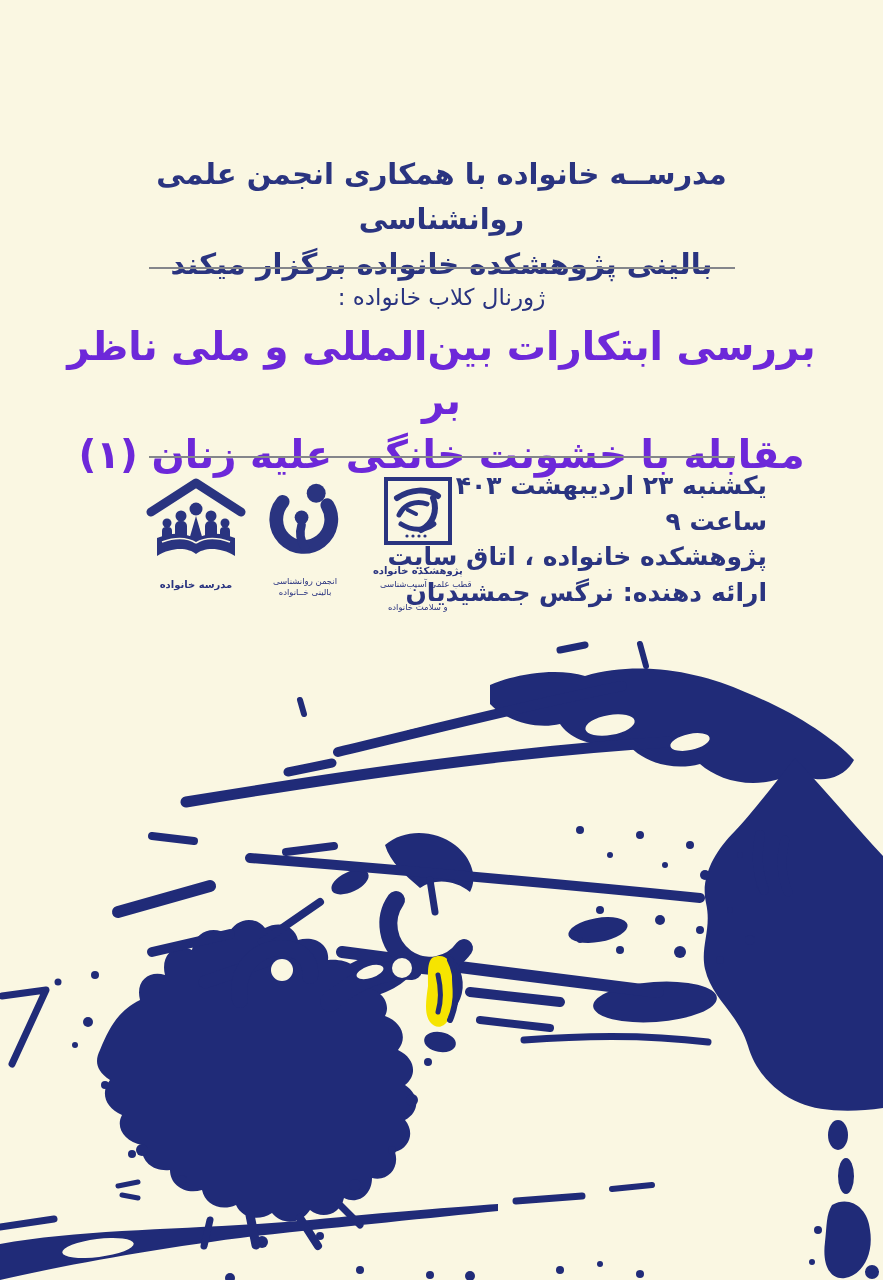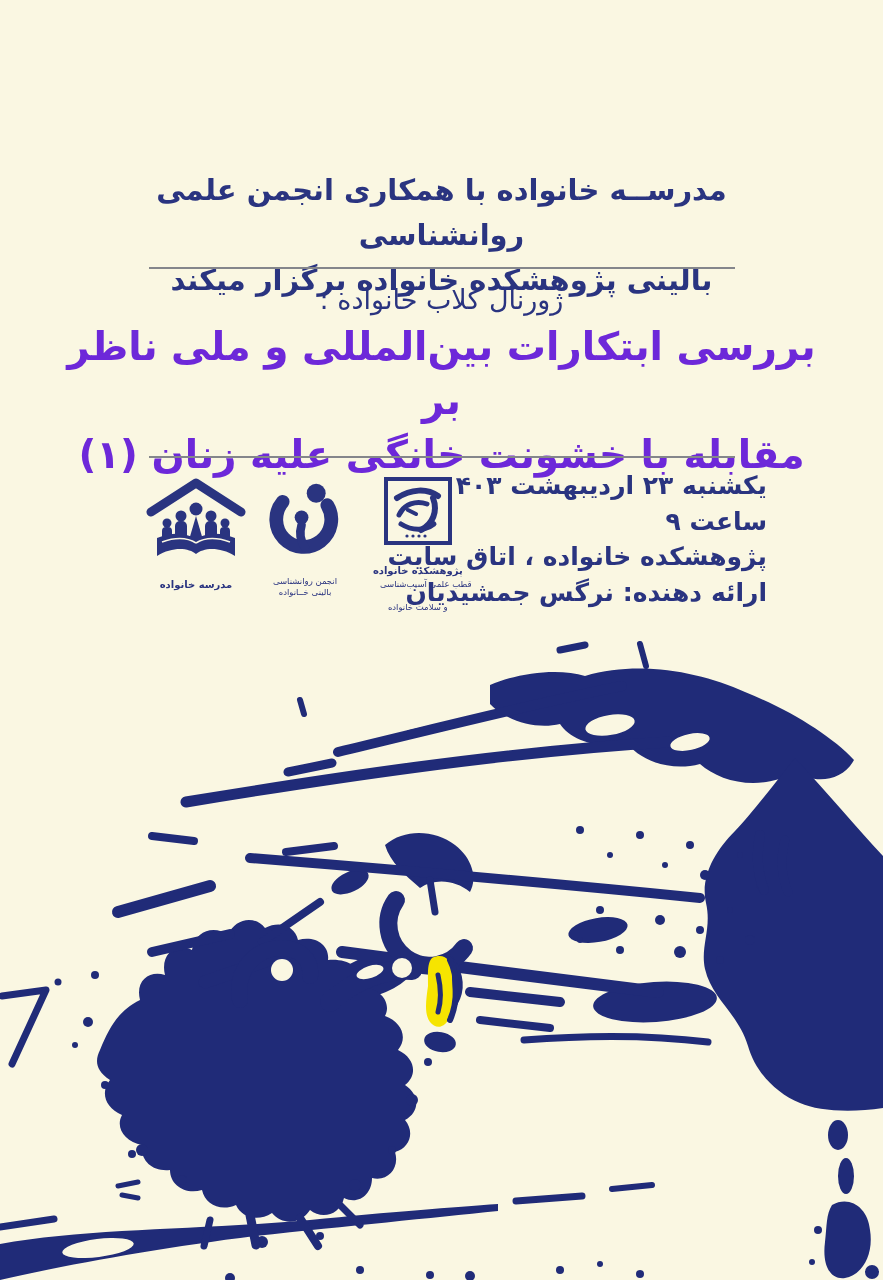--- a/index.html
+++ b/index.html
@@ -5,32 +5,32 @@
   html,body{margin:0;padding:0;}
   .poster{
     position:relative;
     width:883px;height:1280px;
     background:#FAF7E2;
     overflow:hidden;
     font-family:"DejaVu Sans","Liberation Sans",sans-serif;
   }
   .txt{position:absolute;color:#2A3480;direction:rtl;text-align:center;}
   .header-block{
-    top:168px;left:80px;right:80px;
+    top:152px;left:80px;right:80px;
     font-size:29px;font-weight:600;line-height:1.55;
   }
   .divider{
     position:absolute;left:149px;width:586px;height:2px;
     background:#84868B;
   }
   .divider-1{top:267px;}
   .divider-2{top:456px;}
   .kicker{
     top:284px;left:120px;right:120px;
-    font-size:27px;font-weight:500;
+    font-size:23px;font-weight:500;
   }
   .title-block{
     top:320px;left:60px;right:60px;
     font-size:39px;font-weight:900;line-height:1.38;
     color:#6d28d9;letter-spacing:-0.5px;
   }
   .info-block{
     top:468px;right:116px;width:380px;
     text-align:right;font-size:25px;font-weight:700;line-height:1.42;
   }

